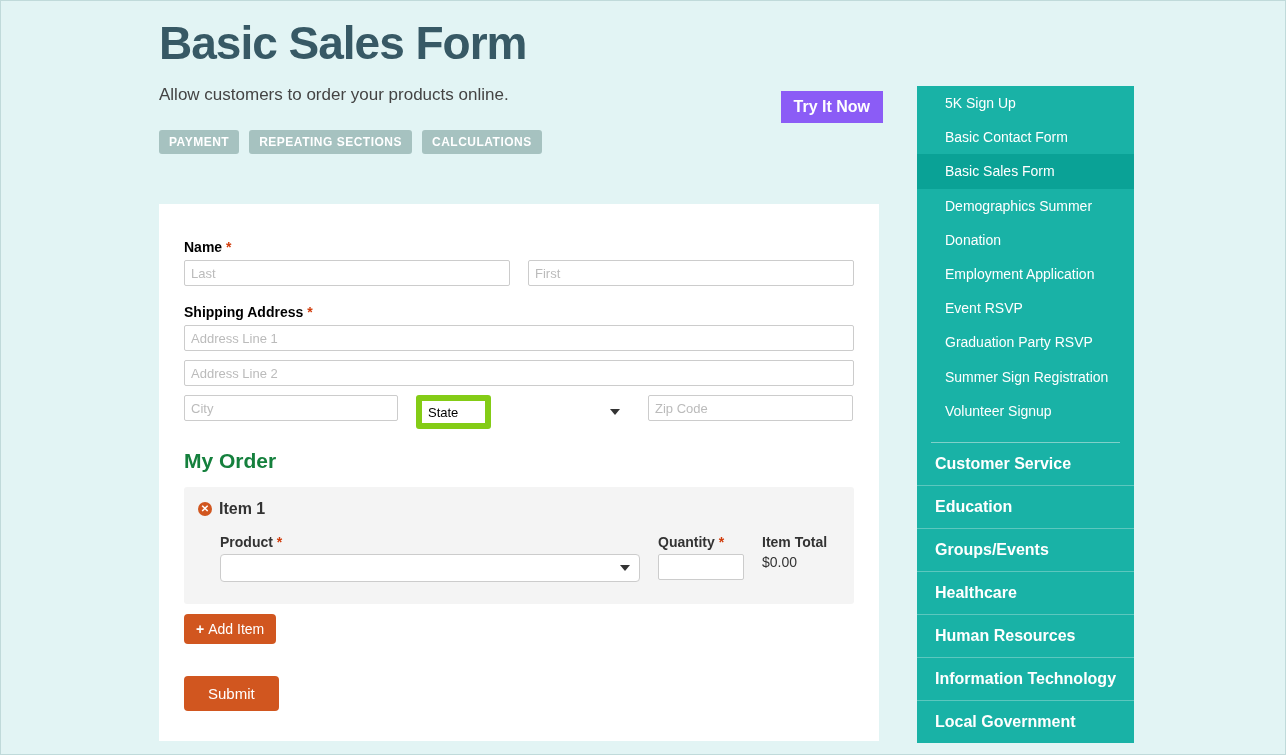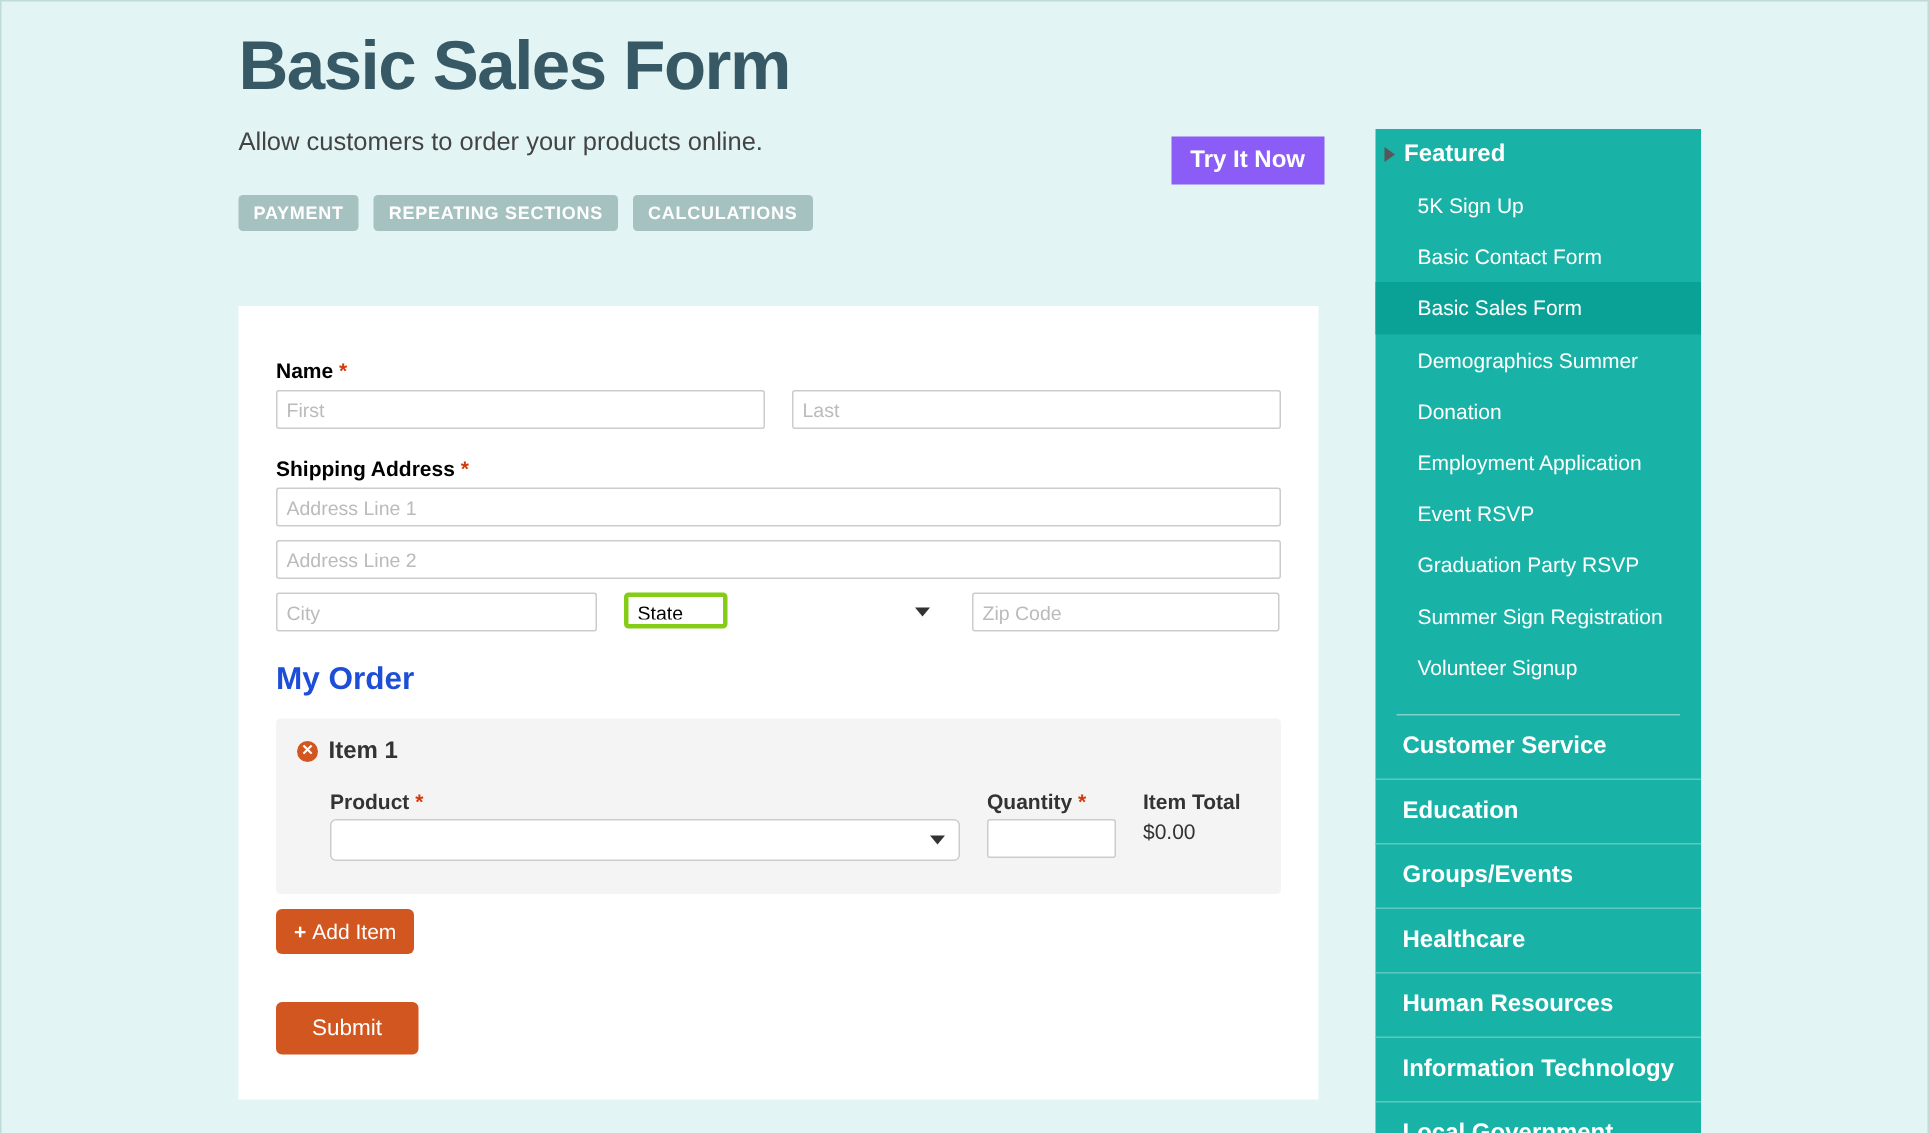--- a/index.html
+++ b/index.html
@@ -79,22 +79,22 @@
     padding: 3px 6px;
     font-size: 13px;
     border-radius: 2px;
     color: #333;
   }
   input::placeholder { color: #bbb; }
   .addr-row { display: flex; gap: 18px; margin-top: 9px; }
   .addr-city { flex: 0 0 214px; }
   .addr-state {
     flex: 0 0 214px;
-    height: 24px;
-    border: 3px solid #84cc16;
+    height: 34px;
+    border: 6px solid #84cc16;
     border-radius: 3px;
     background: #fff;
     font-size: 13px;
     padding: 3px 26px 3px 6px;
     appearance: none;
     position: relative;
     cursor: pointer;
   }
   .select-wrap { position: relative; flex: 0 0 214px; }
   .select-wrap::after {
@@ -105,21 +105,21 @@
     transform: translateY(-50%);
     border-left: 5px solid transparent;
     border-right: 5px solid transparent;
     border-top: 6px solid #333;
     pointer-events: none;
   }
   .addr-zip { flex: 0 0 205px; }
   .section-head {
     font-size: 21px;
     font-weight: 700;
-    color: #1d4ed8;
+    color: #15803d;
     margin: 20px 0 14px 0;
   }
   .item-box {
     background: #f4f4f4;
     padding: 13px 14px 22px 14px;
     border-radius: 3px;
     margin-bottom: 10px;
   }
   .item-head {
     display: flex;
@@ -247,22 +247,22 @@
       <span class="tag">CALCULATIONS</span>
     </div>
 
     <div class="form-card">
 
       <div class="field-row">
         <label class="field-label">
           <span>Name</span> <span class="req">*</span>
         </label>
         <div class="two-col">
+          <input type="text" class="text-input" placeholder="Last" style="">
           <input type="text" class="text-input" placeholder="First" style="">
-          <input type="text" class="text-input" placeholder="Last" style="">
         </div>
       </div>
 
       <div class="field-row">
         <label class="field-label">
           <span>Shipping Address</span> <span class="req">*</span>
         </label>
         <input type="text" class="text-input" placeholder="Address Line 1" style="">
         <div style="height:9px"></div>
         <input type="text" class="text-input" placeholder="Address Line 2" style="">
@@ -310,24 +310,20 @@
       <button class="add-item-btn">
         <span class="plus">+</span>
         <span>Add Item</span>
       </button>
       <div></div>
       <button class="submit-btn">Submit</button>
     </div>
   </div>
 
   <nav class="sidebar">
-    <div class="sb-header">
-      <span class="sb-arrow"></span>
-      <span>Featured</span>
-    </div>
     <ul class="sb-list" id="sb-featured">
         <li class="sb-item">
           <a href="#">5K Sign Up</a>
         </li>
         <li class="sb-item">
           <a href="#">Basic Contact Form</a>
         </li>
         <li class="sb-item active">
           <a href="#">Basic Sales Form</a>
         </li>

